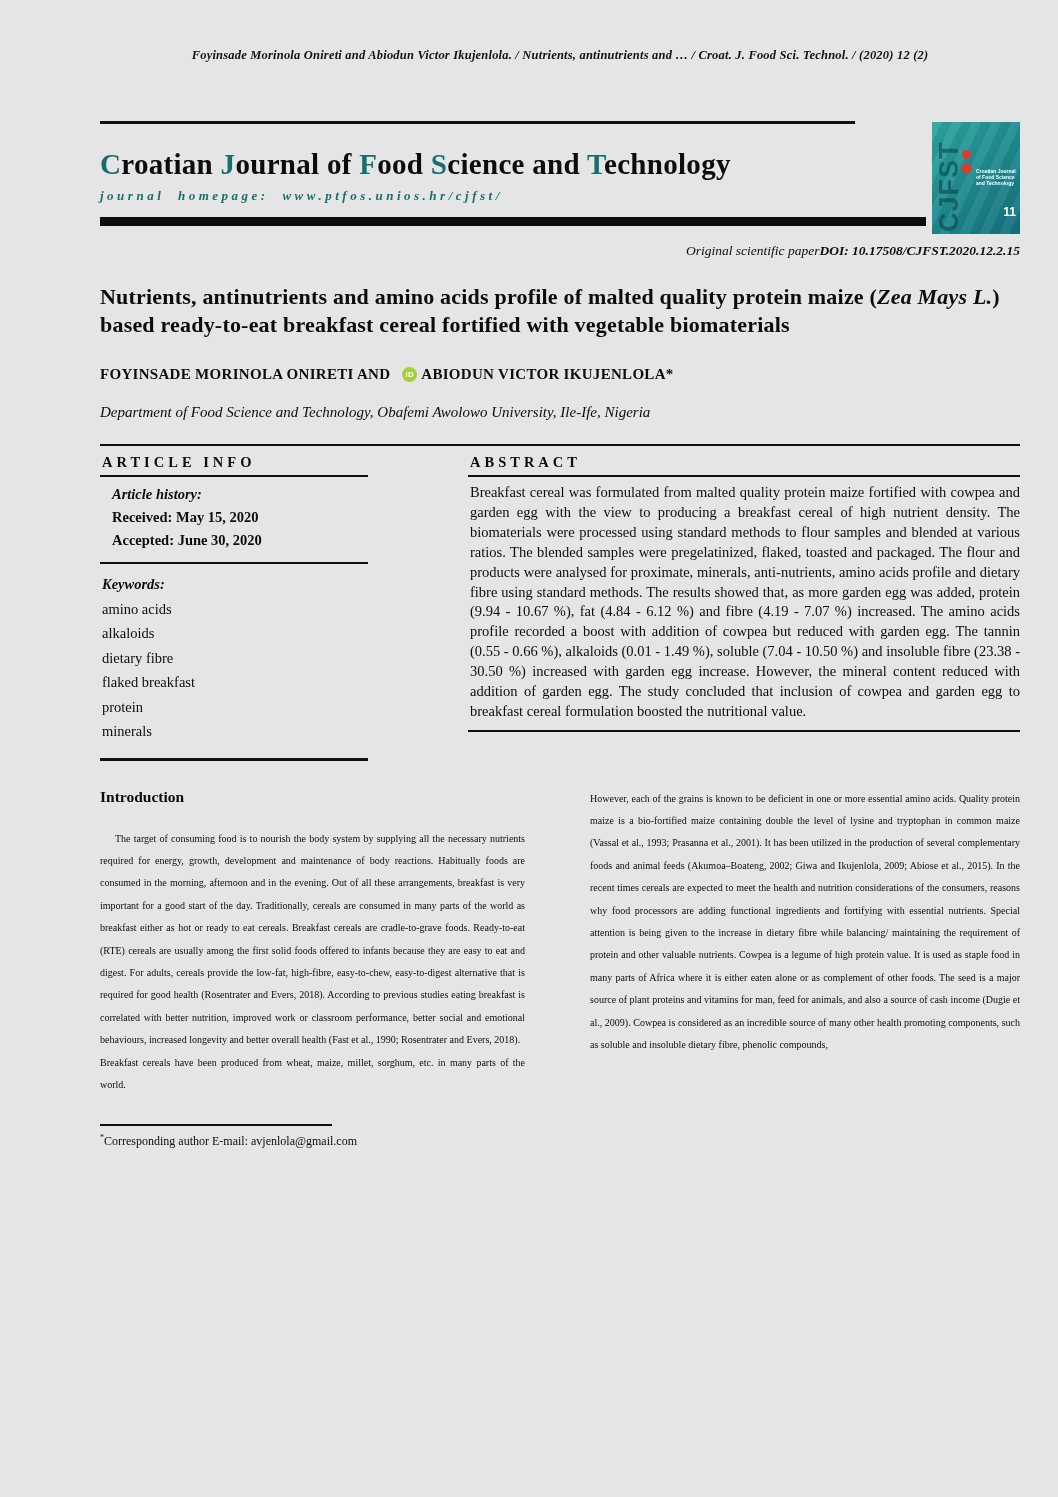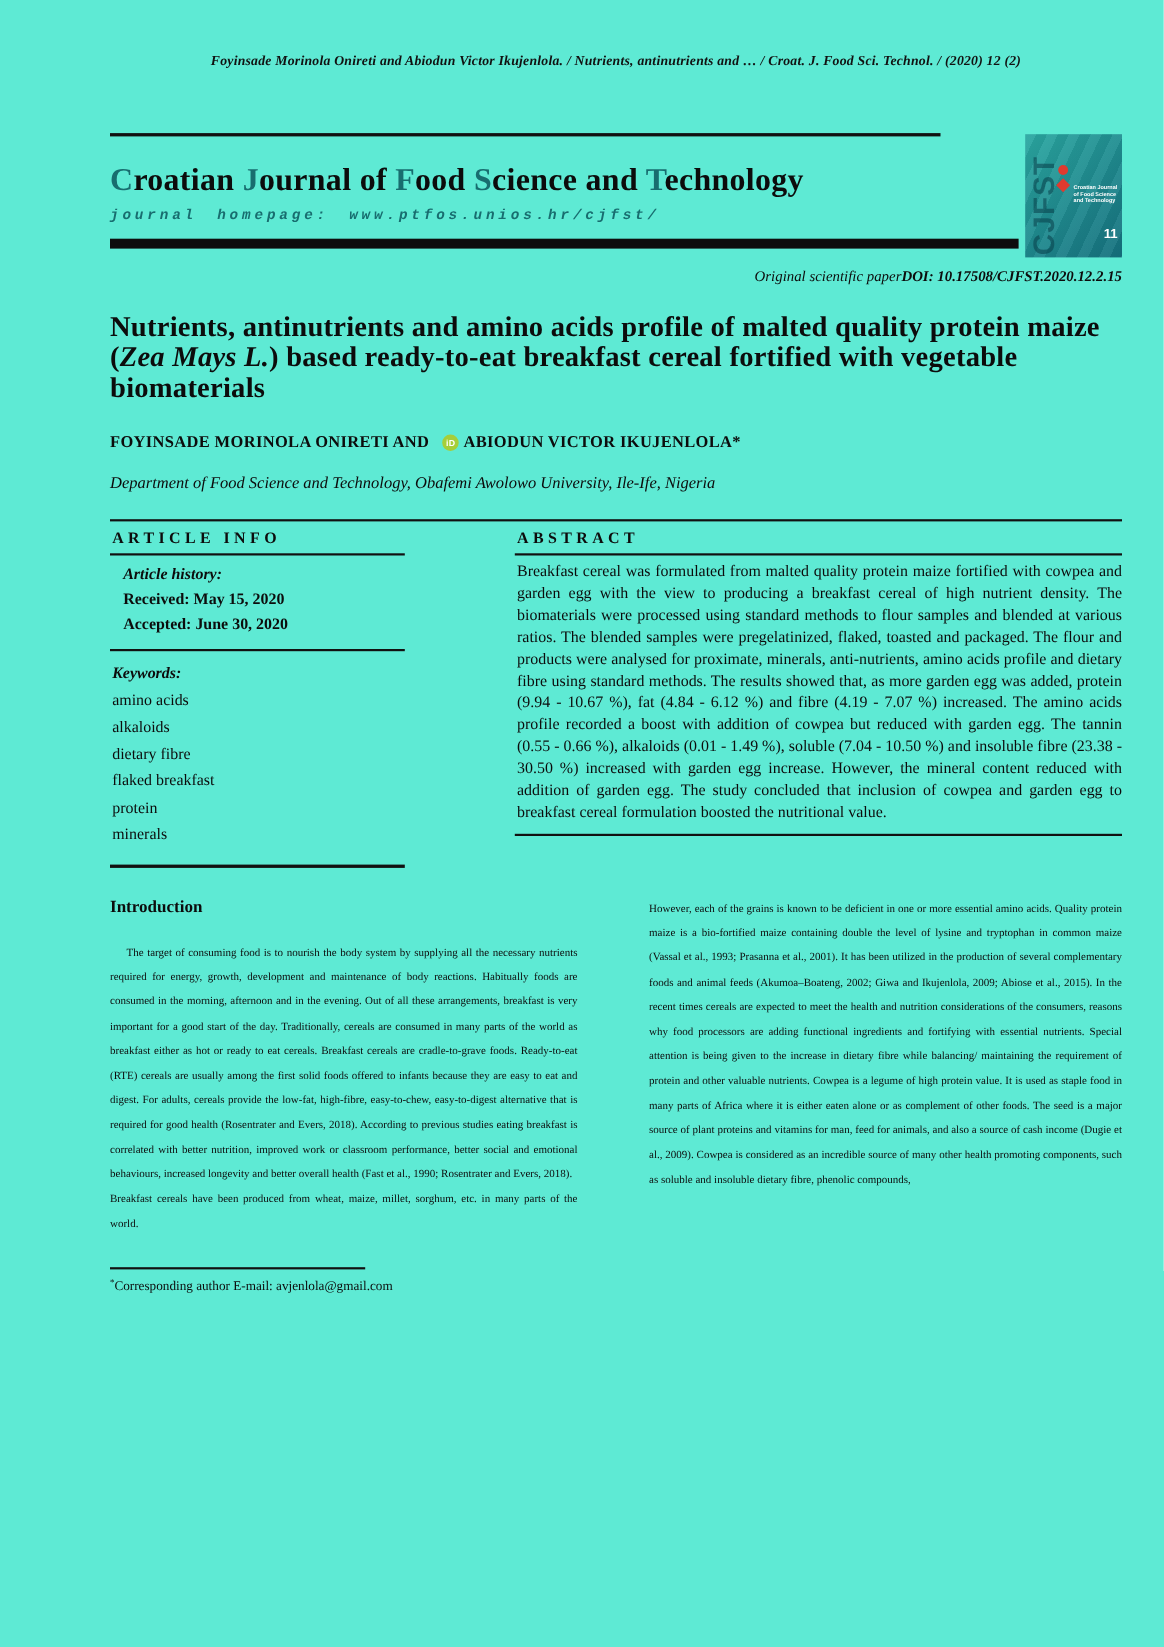--- a/index.html
+++ b/index.html
@@ -1,20 +1,20 @@
 <!DOCTYPE html>
 <html style="--accent: #186d6f; --cover1: #2ba8a2; --cover2: #15707e; --coverred: #e03a2f;"><head>
 <meta charset="utf-8">
 <style>
   * { margin: 0; padding: 0; box-sizing: border-box; }
   html, body { background: #ffffff; }
   .page {
     width: 1058px; height: 1497px;
     margin: 0 auto;
-    background: #5eead4;
+    background: #e5e5e5;
     font-family: "Liberation Serif", serif;
     color: #0c0c0c;
     position: relative;
     padding: 48px 38px 0 100px;
     overflow: hidden;
   }
   
   .running-head {
     text-align: center;
     font-size: 12.5px;
@@ -37,21 +37,20 @@
   .journal-homepage {
     margin-top: 7px;
     font-size: 13px;
     font-style: italic;
     font-weight: bold;
     letter-spacing: 3.5px;
     word-spacing: 7px;
     color: var(--accent, #186d6f);
     cursor: pointer;
     display: inline-block;
-    font-family: Liberation Mono, monospace;
   }
   .banner-bar {
     margin-top: 13px;
     height: 9px;
     width: calc(100% - 94px);
     background: #0d0d0d;
   }
   
   .cover {
     position: absolute; top: 1px; right: 0;
@@ -96,21 +95,21 @@
   
   .meta-row {
     margin-top: 17px;
     display: flex; justify-content: flex-end; align-items: baseline;
   }
   .paper-type { font-size: 13.5px; font-style: italic; padding-left: 16px; }
   .doi { font-size: 13.5px; font-style: italic; font-weight: bold; }
   
   .article-title {
     margin-top: 24px;
-    font-size: 26px; font-weight: bold;
+    font-size: 22px; font-weight: bold;
     line-height: 28px;
     letter-spacing: 0.2px;
   }
   .article-title .italic { font-style: italic; }
   .authors {
     margin-top: 27px;
     font-size: 15px; font-weight: bold;
     letter-spacing: 0.3px;
     display: flex; align-items: center; gap: 4px;
   }

